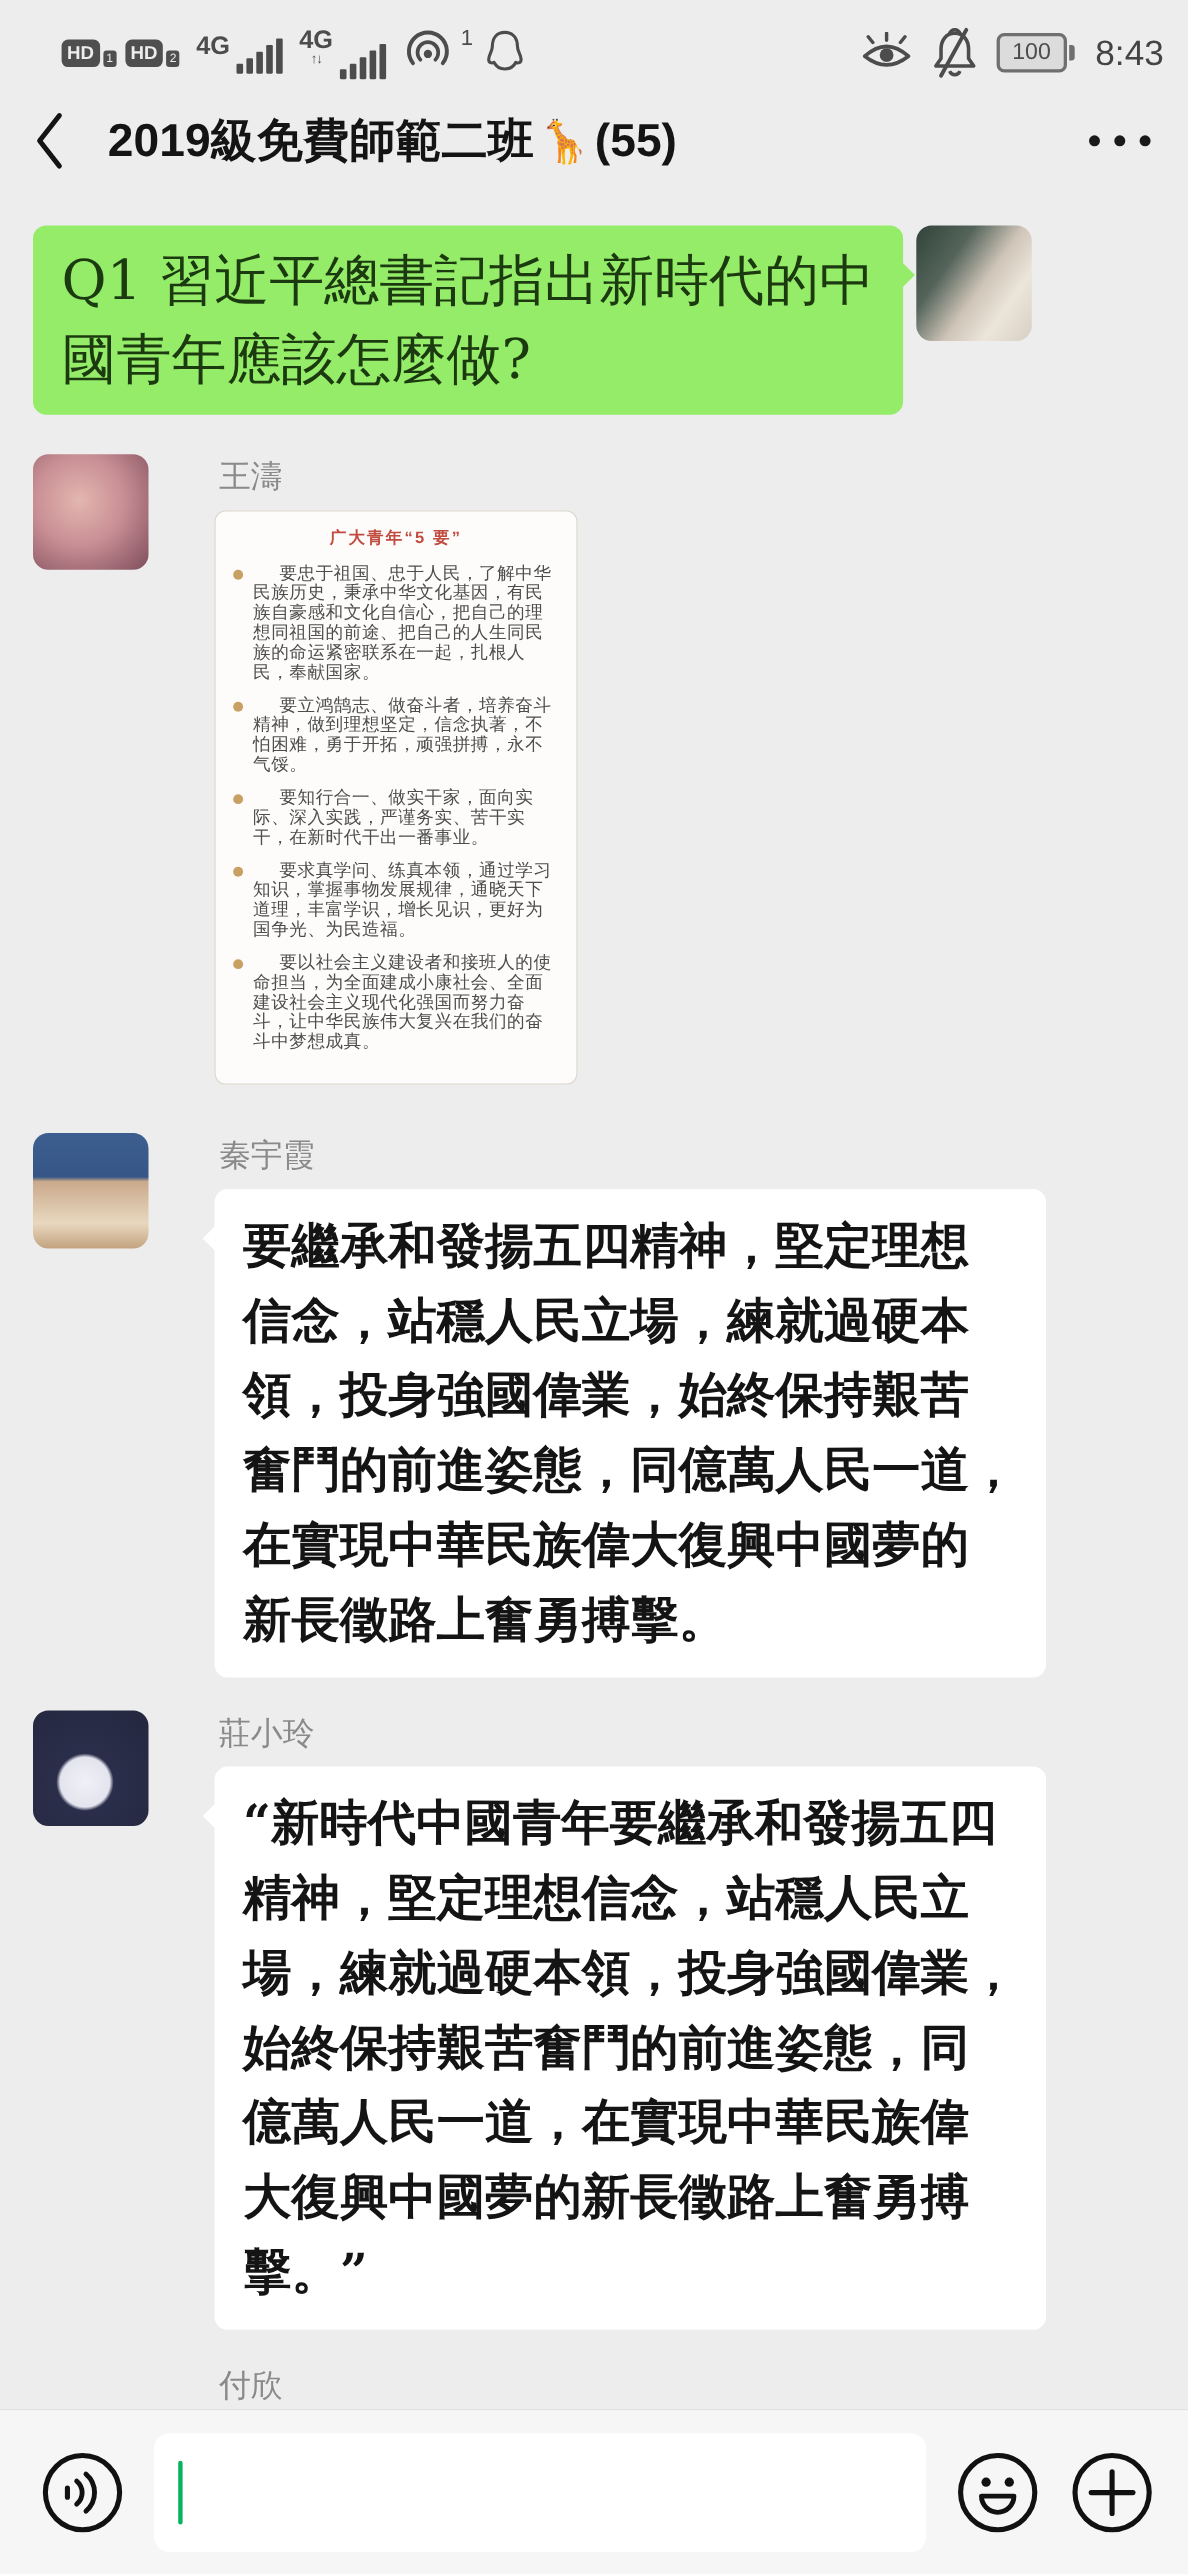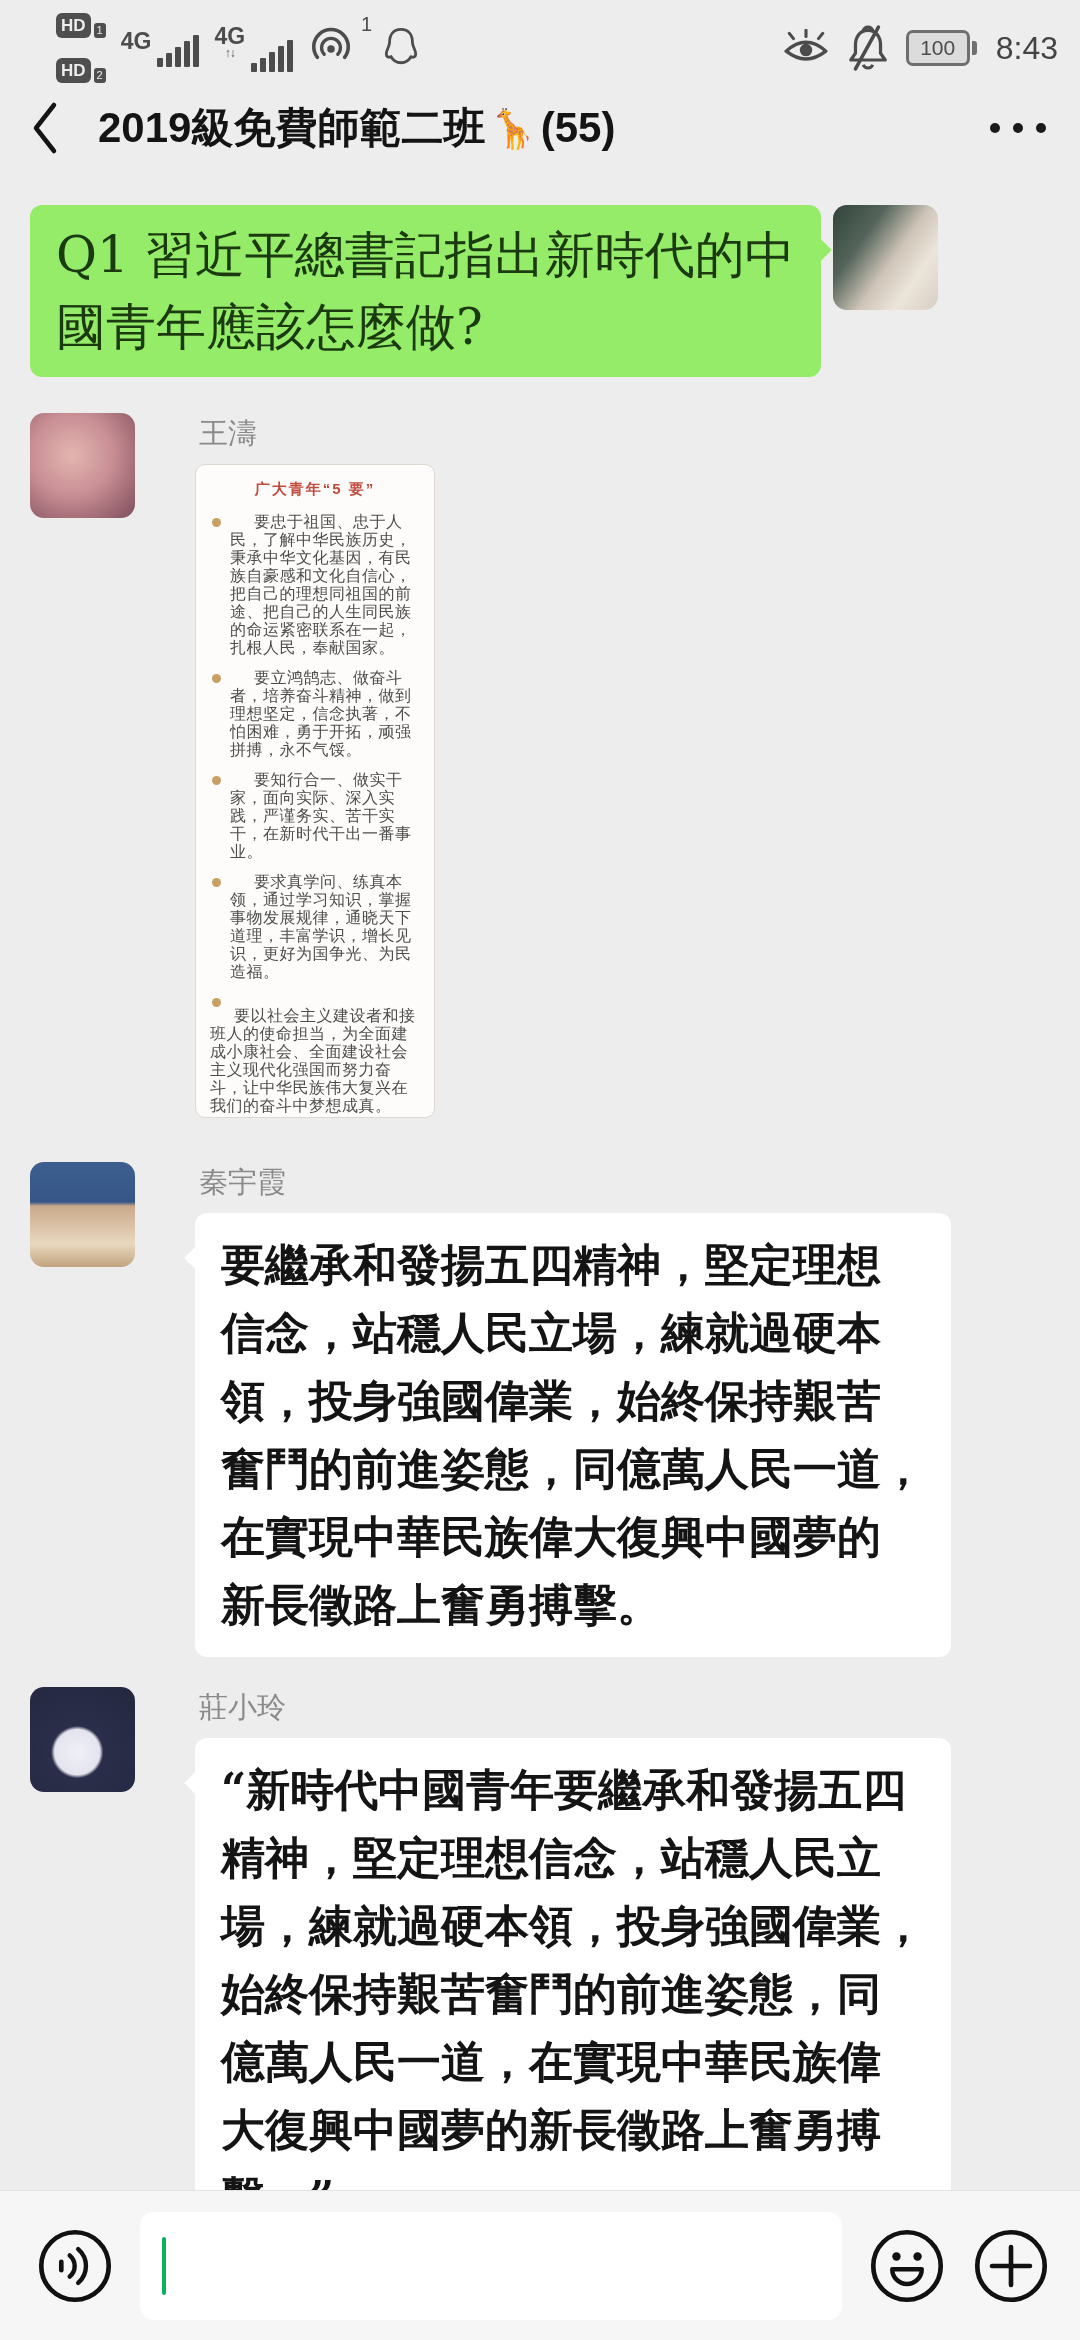--- a/index.html
+++ b/index.html
@@ -7,21 +7,21 @@
     position:relative;width:1080px;height:2340px;margin:0 auto;
     background:#ededed;overflow:hidden;
     font-family:"Liberation Sans","DejaVu Sans",sans-serif;
   }
   
   .status-bar{
     height:84px;display:flex;align-items:center;justify-content:space-between;
     padding:6px 22px 0 56px;color:#4c4c4c;
   }
   .sb-left,.sb-right{display:flex;align-items:center;gap:15px;}
-  .hd-badges{display:flex;flex-direction:column;gap:20px;}
+  .hd-badges{display:flex;flex-direction:row;gap:8px;}
   .hd-row{display:flex;align-items:flex-end;gap:3px;}
   .hd-badge{background:#4f4f4f;color:#ededed;font-weight:bold;font-size:17px;
     line-height:1;padding:4px 5px;border-radius:6px;letter-spacing:0;}
   .hd-sub{background:#4f4f4f;color:#ededed;font-size:11px;line-height:1;
     padding:2px 3px;border-radius:3px;}
   .sig-group{display:flex;align-items:flex-end;gap:6px;}
   .sig-label{display:flex;flex-direction:column;align-items:center;margin-bottom:14px;}
   .sig-4g{font-size:23px;font-weight:bold;line-height:1;color:#4c4c4c;}
   .sig-arrows{font-size:12px;line-height:10px;color:#4c4c4c;letter-spacing:-1px;}
   .bars{display:flex;align-items:flex-end;gap:3px;height:34px;}
@@ -62,26 +62,26 @@
   .bubble.white .tail{left:-7px;background:#ffffff;}
   .bubble.green{background:#95ec69;margin-right:12px;}
   .bubble.green .tail{right:-7px;background:#95ec69;}
   .bubble-text{
     font-family:"DejaVu Serif","Liberation Serif",serif;
     white-space:pre-line;display:block;padding:18px 26px;
   }
   .bubble.white .bubble-text{font-size:44px;line-height:68px;color:#141414;}
   .bubble.green .bubble-text{font-size:50px;line-height:72px;color:#1c3a10;padding:14px 26px;}
   
-  .image-card{width:240px;background:#fdfcfa;border:1px solid #ddd8d0;border-radius:10px;
-    padding:15px 14px 2px;box-sizing:border-box;}
+  .image-card{width:330px;background:#fdfcfa;border:1px solid #ddd8d0;border-radius:10px;
+    padding:15px 14px 28px;box-sizing:border-box;}
   .card-title{text-align:center;color:#c14b3e;font-weight:bold;font-size:15px;
     letter-spacing:2px;margin-bottom:14px;}
   .card-bullet{display:flex;margin-bottom:12px;}
-  .card-bullet:last-child{margin-bottom:0;flex-direction:column;}
+  .card-bullet:last-child{margin-bottom:0;}
   .bullet-dot{flex:0 0 auto;width:9px;height:9px;border-radius:50%;background:#c9a064;
     margin:5px 9px 0 2px;}
   .card-bullet p{margin:0;font-size:16px;line-height:18px;color:#4d4d4d;
     text-indent:1.5em;letter-spacing:.5px;}
   
   .row-q1{margin-top:0;}
   .row-wangtao{margin-top:36px;}
   .row-qinyuxia{margin-top:44px;}
   .row-zhuangxiaoling{margin-top:30px;}
   .row-fuxin{margin-top:30px;}

